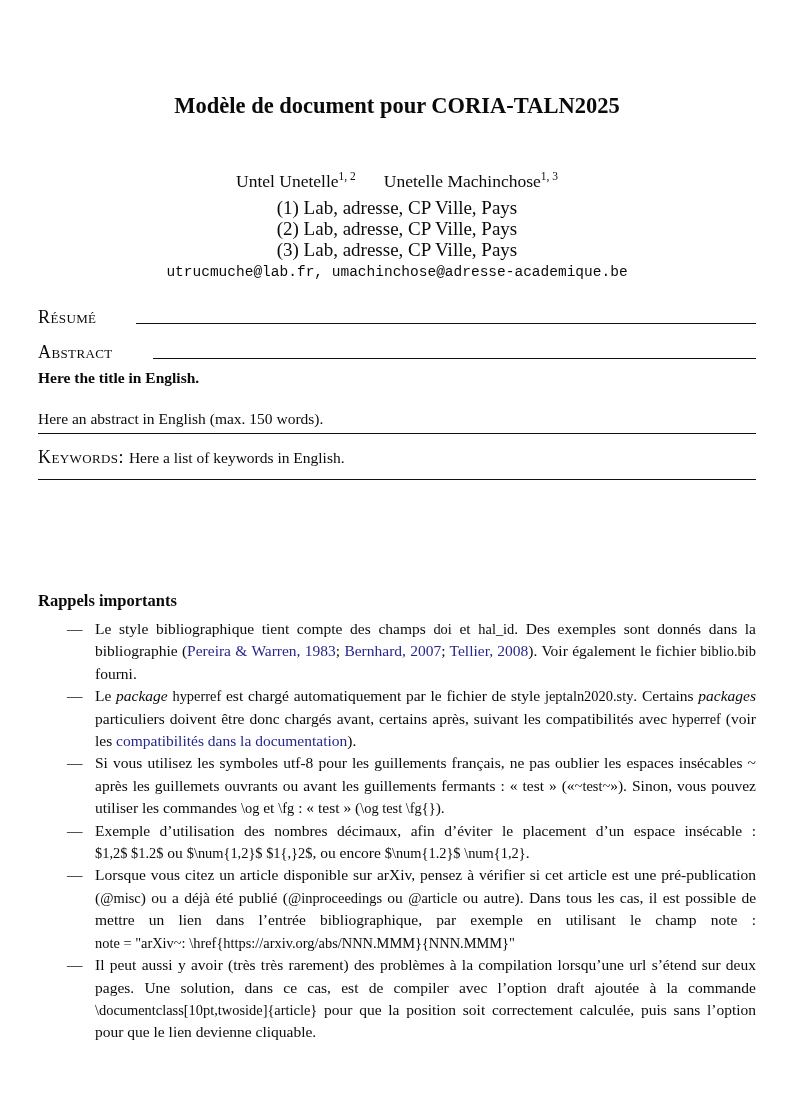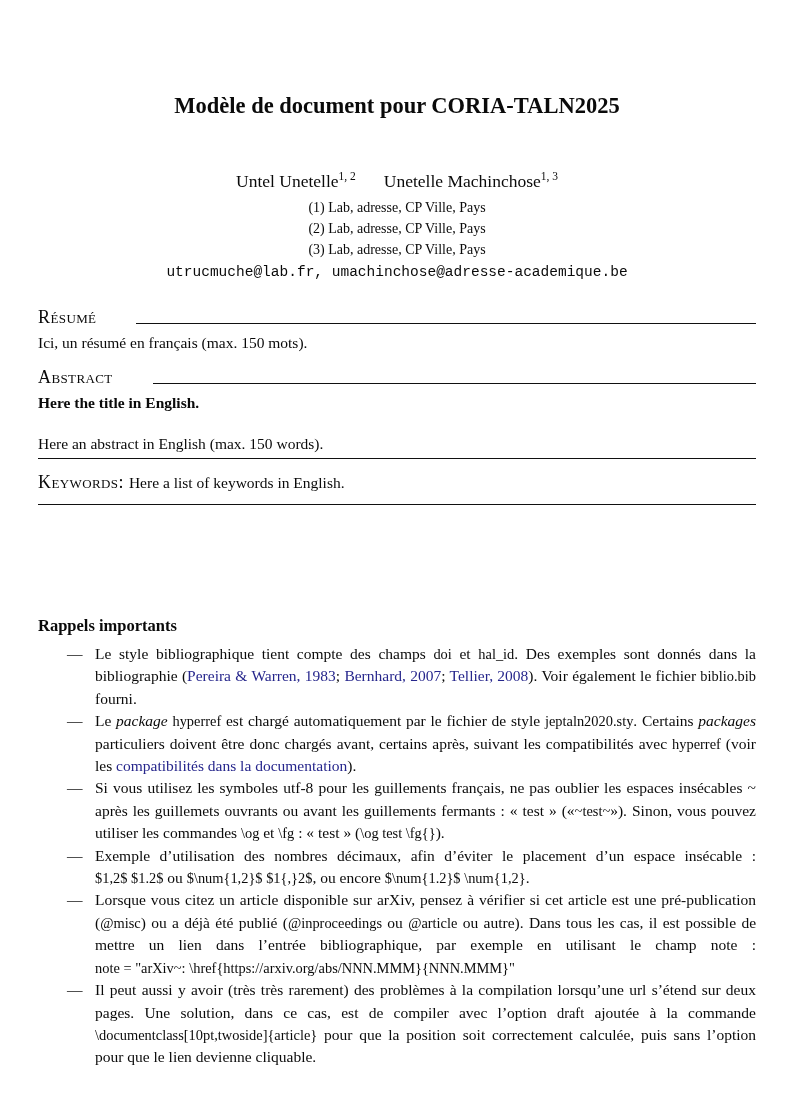--- a/index.html
+++ b/index.html
@@ -17,21 +17,21 @@
     text-align: center;
     font-size: 22.5px; font-weight: bold; line-height: 27px;
   }
   .authors {
     margin-top: 46px; text-align: center;
     font-size: 17.5px; line-height: 22px;
   }
   .author + .author { margin-left: 28px; }
   .author sup { font-size: 11.5px; vertical-align: 7px; }
   .affils { margin-top: 5px; text-align: center; }
-  .affil { font-size: 14px; line-height: 21px; }
+  .affil { font-size: 19px; line-height: 21px; }
   .email {
     margin-top: 3px; text-align: center;
     font-family: "Liberation Mono", monospace;
     font-size: 14.5px; line-height: 19px;
   }
 
   
   .absblock { margin-top: 25px; }
   .labelrow { display: flex; align-items: flex-end; gap: 28px; }
   .sc {
@@ -89,21 +89,20 @@
     <div class="affil">(3) Lab, adresse, CP Ville, Pays</div>
   </div>
 
   <div class="email">utrucmuche@lab.fr, umachinchose@adresse-academique.be</div>
 
   <div class="absblock">
     <div class="labelrow">
       <span class="sc">Résumé</span>
       <span class="fill"></span>
     </div>
-    <p class="abstext">Ici, un résumé en français (max. 150 mots).</p>
 
     <div class="gap-sm"></div>
     <div class="labelrow">
       <span class="sc">Abstract</span>
       <span class="fill"></span>
     </div>
     <p class="abstext bold">Here the title in English.</p>
 
     <div class="gap-md"></div>
     <p class="abstext ruled">Here an abstract in English (max. 150 words).</p>

